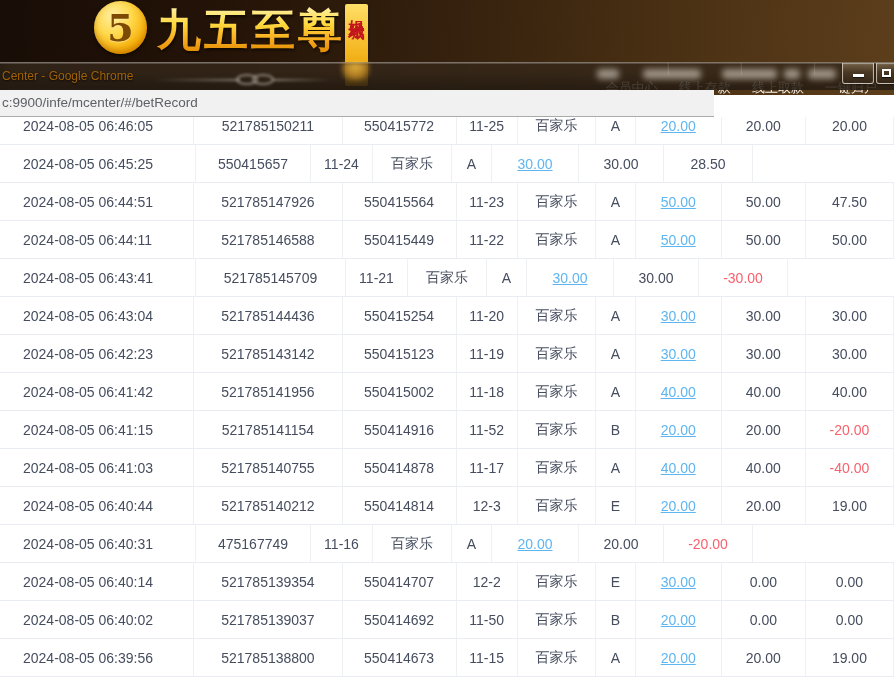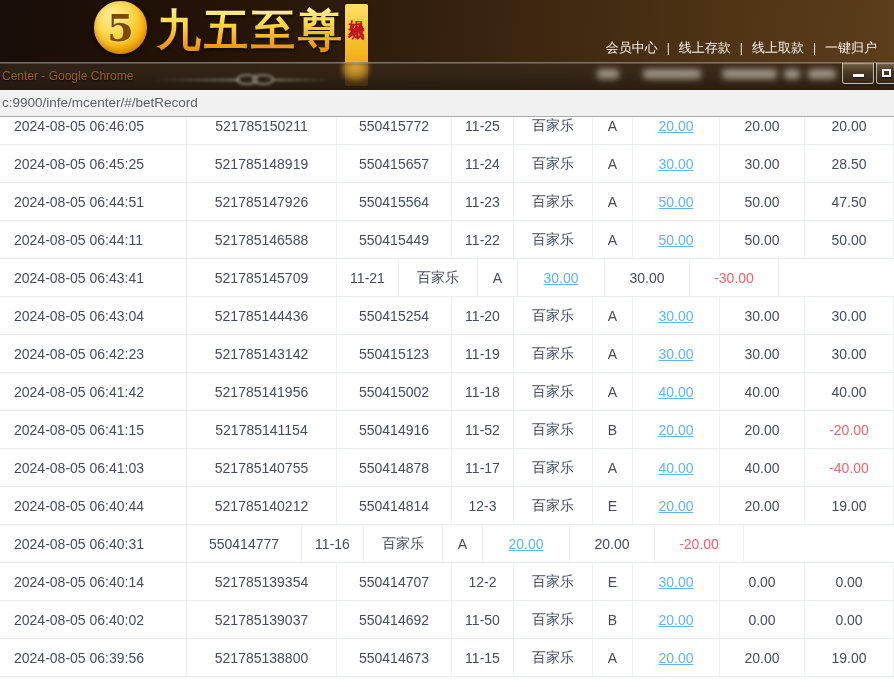--- a/index.html
+++ b/index.html
@@ -42,21 +42,21 @@
   }
   .badge span{
     display:block;font-size:16px;line-height:18px;font-weight:bold;color:#c3161c;
     writing-mode:vertical-rl;letter-spacing:2px;
   }
   .top-nav{
     position:absolute;right:17px;top:39px;font-size:13px;color:#f7f3ea;
     display:flex;align-items:center;white-space:nowrap;
   }
   .top-nav .sep{color:#e8e0d2;margin:0 9px;font-size:12px;}
-  .top-nav .nav-link{cursor:pointer;}
+  .top-nav .nav-link{cursor:pointer;margin-top:40px;}
   
   .titlebar{
     position:absolute;left:0;top:62px;width:894px;height:28px;
     background:rgba(54,40,27,0.82);
     border-top:1px solid rgba(255,255,255,.35);
     box-shadow:inset 0 1px 0 rgba(255,255,255,.18), inset 0 -10px 14px rgba(0,0,0,.28);
     box-sizing:border-box;
   }
   .win-title{
     position:absolute;left:2px;top:0;height:28px;line-height:27px;
@@ -81,35 +81,35 @@
     border-radius:0 0 3px 3px;box-sizing:border-box;
     background:linear-gradient(180deg,rgba(165,145,115,.55) 0%,rgba(95,75,50,.45) 45%,rgba(55,42,28,.55) 100%);
     box-shadow:inset 0 1px 1px rgba(255,255,255,.35), 0 1px 2px rgba(0,0,0,.4);
     display:flex;align-items:center;justify-content:center;cursor:pointer;
   }
   .win-btn.maxi{width:34px;margin-right:-16px;}
   .glyph-min{width:11px;height:3px;background:#ffffff;box-shadow:0 1px 1px rgba(0,0,0,.6);margin-top:4px;}
   .glyph-max{width:9px;height:8px;border:2px solid #ffffff;box-sizing:border-box;box-shadow:0 1px 1px rgba(0,0,0,.6);margin-right:14px;}
   
   .urlbar{
-    position:absolute;left:0;top:90px;width:894px;height:27px;
+    position:absolute;left:0;top:90px;width:714px;height:27px;
     background:#f1f1f2;border-bottom:1px solid #a9abad;box-sizing:border-box;
     font-size:13.5px;color:#5d6065;line-height:26px;white-space:nowrap;
     padding-left:2px;cursor:text;
   }
   
   .content{position:absolute;left:0;top:117px;width:894px;height:570px;background:#fff;overflow:hidden;}
   .bet-table{position:absolute;left:0;top:-10px;width:894px;}
   .tr{display:flex;height:38px;box-sizing:border-box;border-bottom:1px solid #e9ecf1;}
   .td{
     box-sizing:border-box;border-right:1px solid #eef0f4;
     display:flex;align-items:center;justify-content:center;
     font-size:14px;color:#454d5e;white-space:nowrap;overflow:hidden;
   }
-  .c-time{width:187px;justify-content:flex-start;padding-left:14px;}
+  .c-time{width:187px;justify-content:flex-start;padding-left:14px;margin-left:9px;}
   .c-betid{width:150px;}
   .c-round{width:115px;}
   .c-table{width:62px;}
   .c-game{width:79px;}
   .c-seat{width:40px;}
   .c-amt{width:87px;}
   .c-valid{width:85px;}
   .c-winloss{width:89px;}
   .amt-link{color:#5fb5f0;text-decoration:underline;cursor:pointer;}
   .td.neg{color:#f8616c;}
@@ -173,21 +173,20 @@
     <div class="td c-seat">A</div>
     <div class="td c-amt">
           <a class="amt-link">20.00</a>
         </div>
     <div class="td c-valid">20.00</div>
     <div class="td c-winloss">20.00</div>
   </div>
 
   <div class="tr">
     <div class="td c-time">2024-08-05 06:45:25</div>
-    <div class="td c-betid">521785148919</div>
     <div class="td c-round">550415657</div>
     <div class="td c-table">11-24</div>
     <div class="td c-game">百家乐</div>
     <div class="td c-seat">A</div>
     <div class="td c-amt">
           <a class="amt-link">30.00</a>
         </div>
     <div class="td c-valid">30.00</div>
     <div class="td c-winloss">28.50</div>
   </div>
@@ -312,21 +311,21 @@
     <div class="td c-seat">E</div>
     <div class="td c-amt">
           <a class="amt-link">20.00</a>
         </div>
     <div class="td c-valid">20.00</div>
     <div class="td c-winloss">19.00</div>
   </div>
 
   <div class="tr">
     <div class="td c-time">2024-08-05 06:40:31</div>
-    <div class="td c-round">550414777</div>
+    <div class="td c-round">475167749</div>
     <div class="td c-table">11-16</div>
     <div class="td c-game">百家乐</div>
     <div class="td c-seat">A</div>
     <div class="td c-amt">
           <a class="amt-link">20.00</a>
         </div>
     <div class="td c-valid">20.00</div>
     <div class="td c-winloss neg">-20.00</div>
   </div>
 

